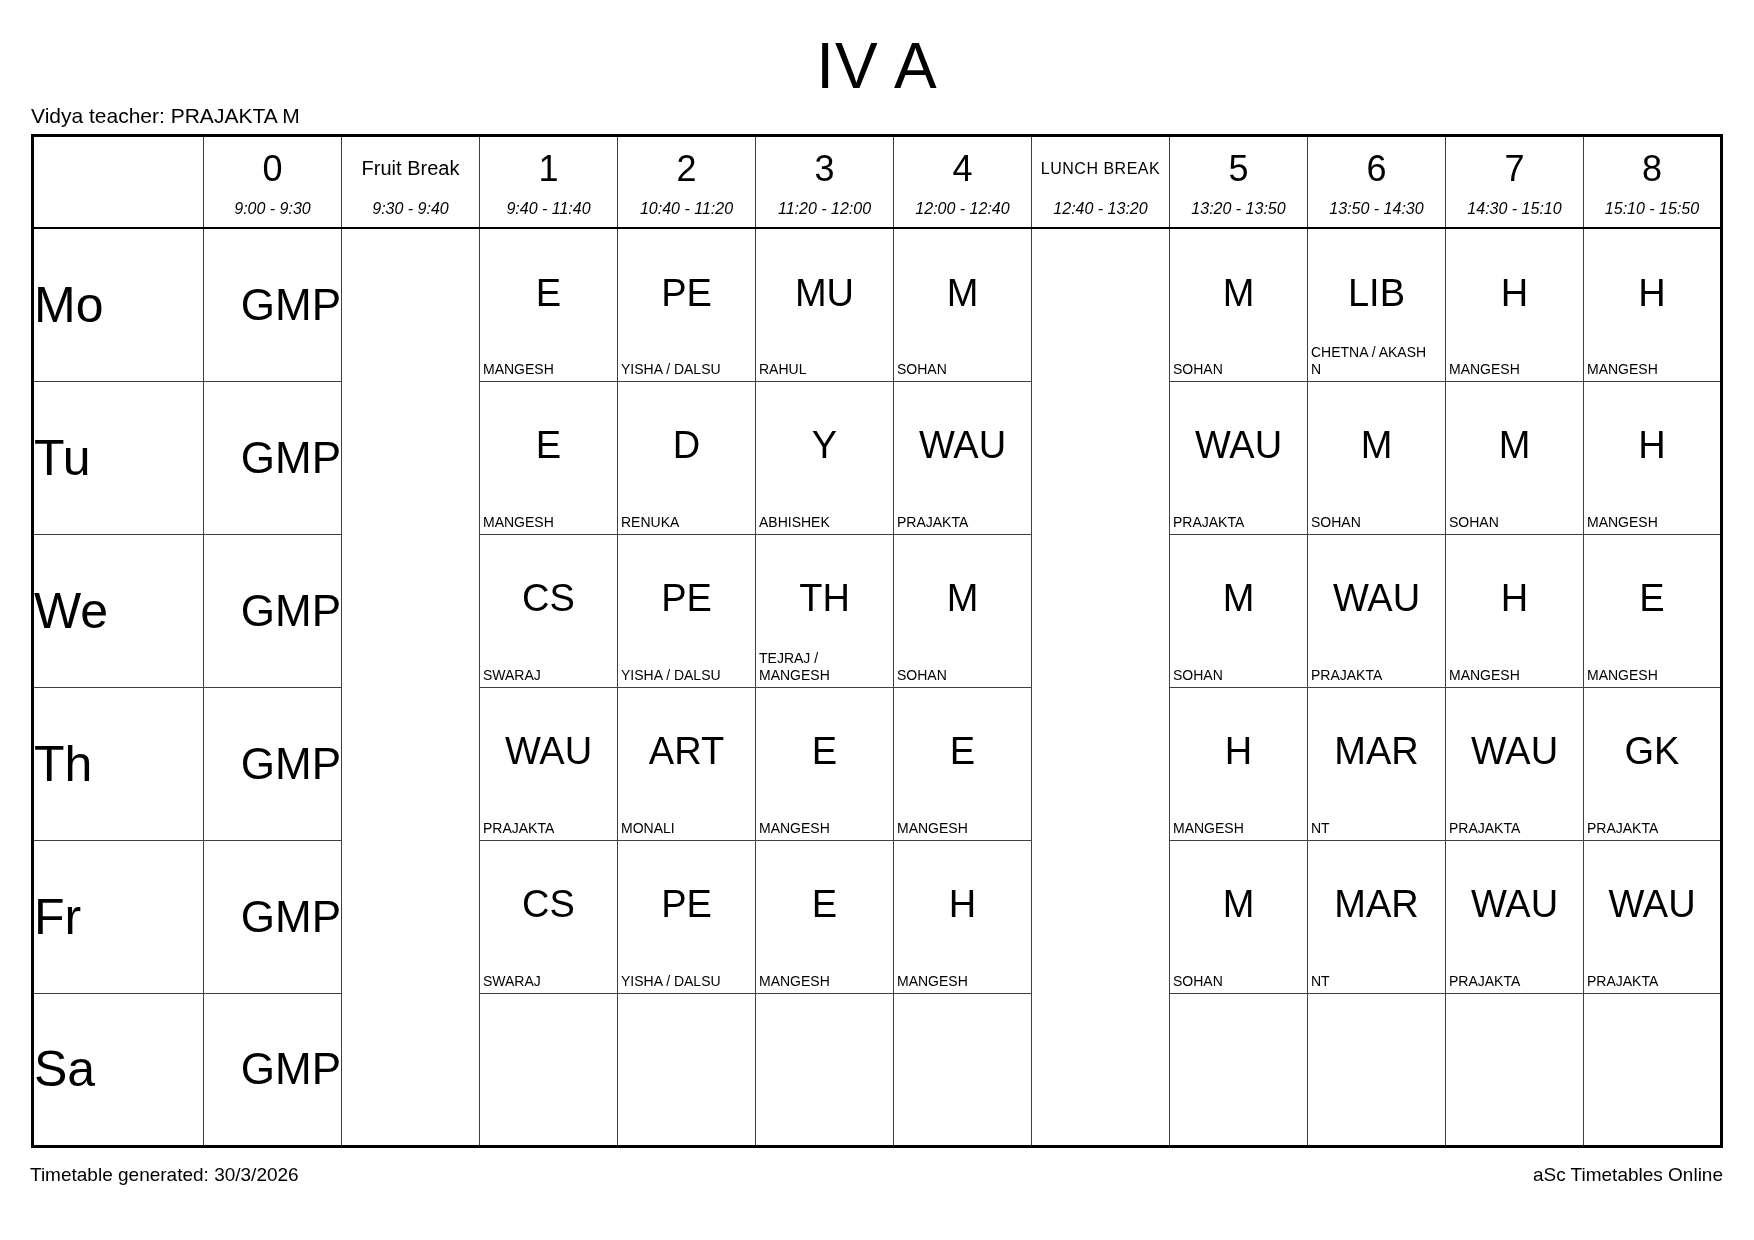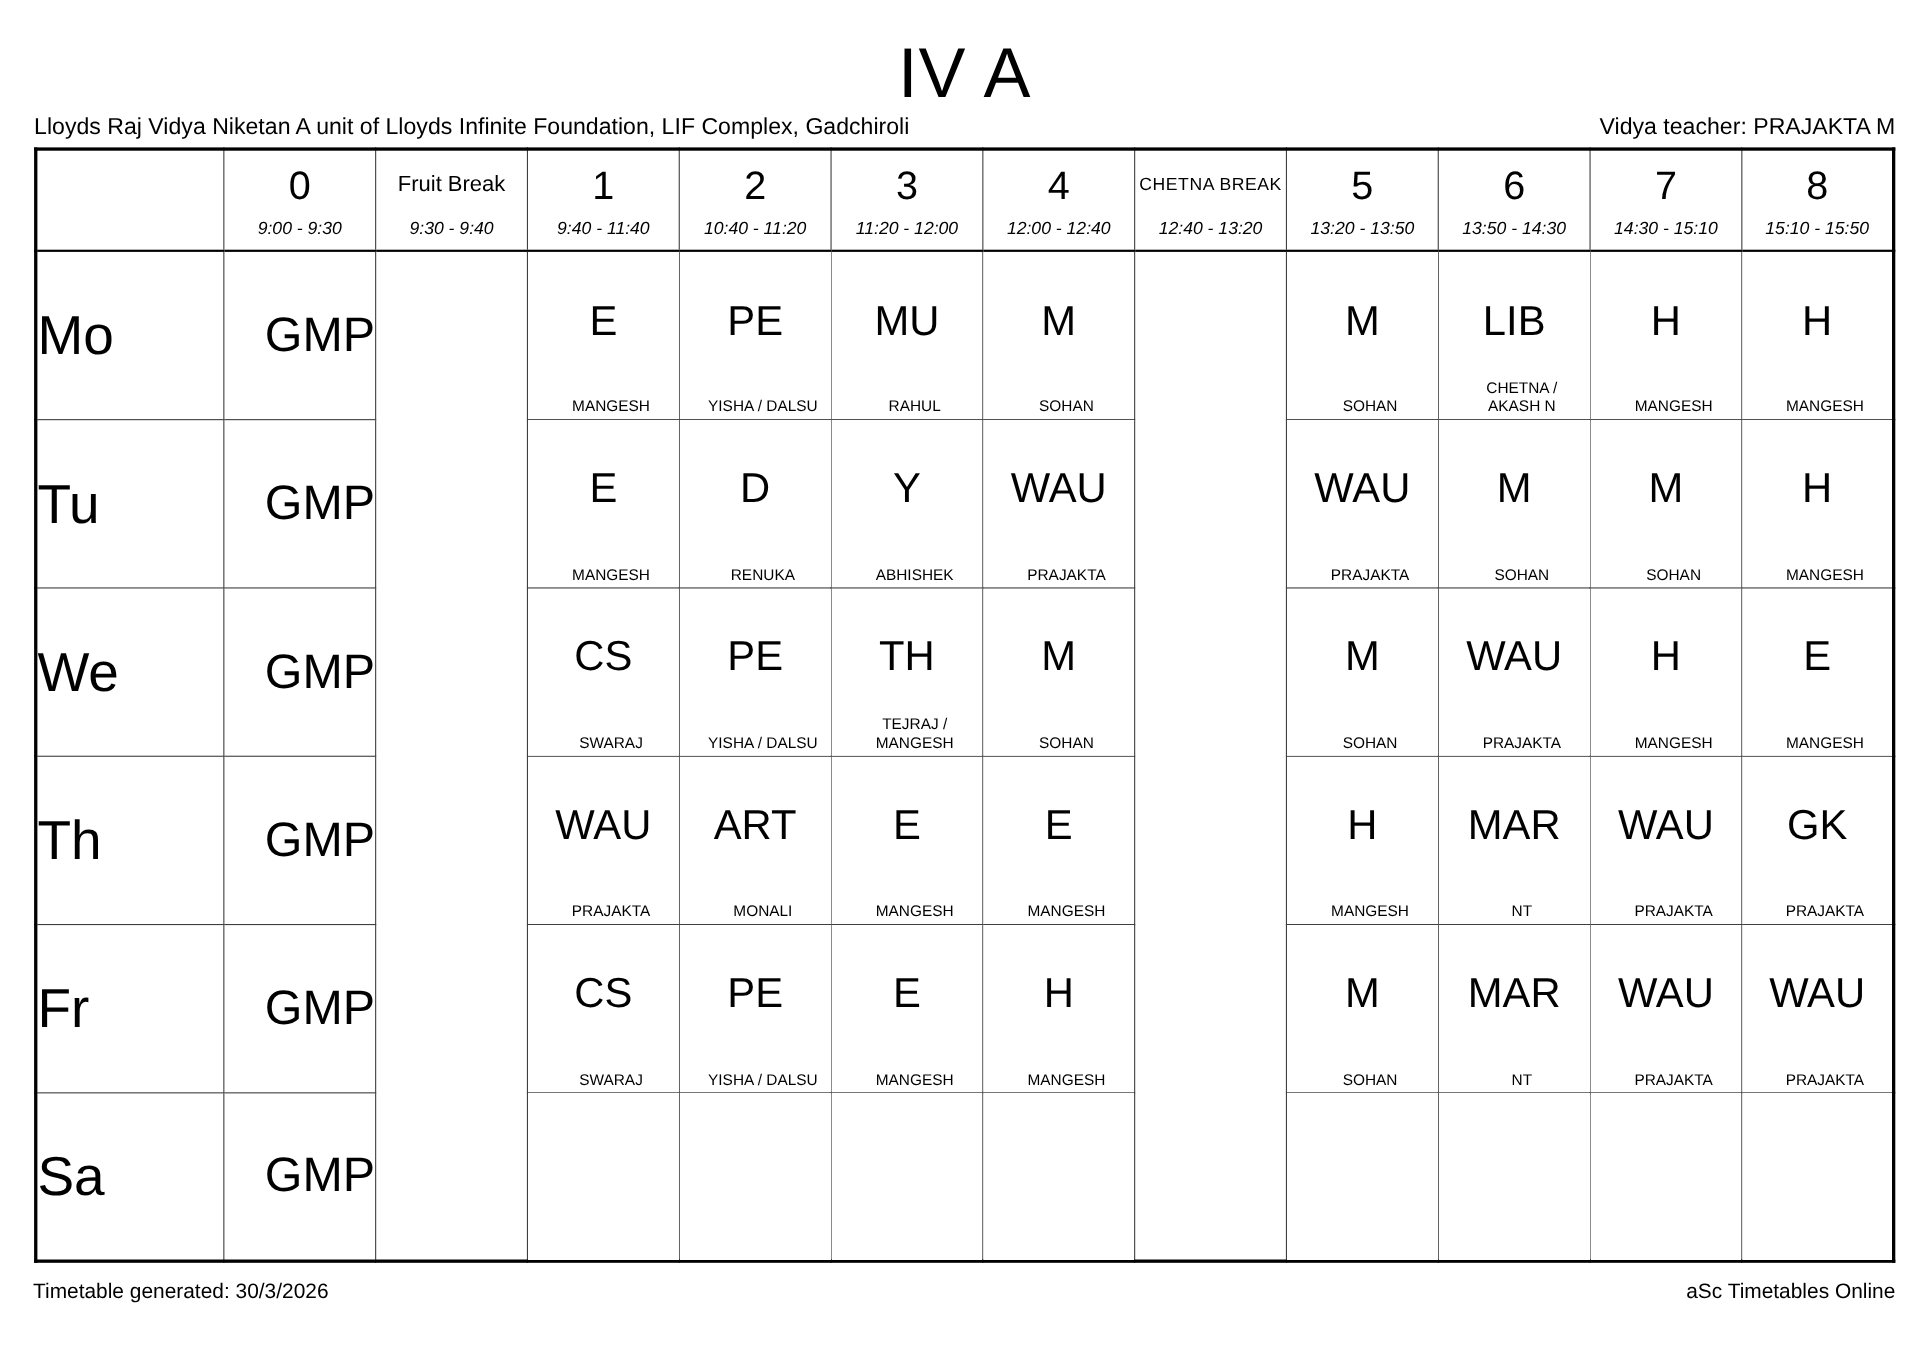--- a/index.html
+++ b/index.html
@@ -50,37 +50,36 @@
   .ptime { font-size:16px; text-align:center; padding-bottom:9px;font-style:italic; }
   td.daycell { font-size:50px; text-align:left; vertical-align:middle; }
   td.gmp { font-size:44px; text-align:right; vertical-align:middle; }
   td.lesson { position:relative; }
   td.lesson .subj {
     position:absolute; top:42%; left:0; right:0;
     transform:translateY(-50%);
     text-align:center; font-size:38px;
   }
   td.lesson .teach {
-    position:absolute; left:19px; right:5px; bottom:3px;
-    text-align:center; font-size:14px; line-height:1.2;
+    position:absolute; left:3px; right:5px; bottom:3px;
+    text-align:left; font-size:14px; line-height:1.2;
   }
   td.breakbody { background:#fff; }
   .footer {
     display:flex; justify-content:space-between;
     margin:16px 31px 0 30px;
     font-size:19px;
   }
 </style>
 </head>
 <body>
 
 <div class="title">IV A</div>
 
 <div class="subhead">
-  <span>Lloyds Raj Vidya Niketan A unit of Lloyds Infinite Foundation, LIF Complex, Gadchiroli</span>
   <span>Vidya teacher: PRAJAKTA M</span>
 </div>
 
 <table class="tt">
   <colgroup>
     <col style="width:171px">
     <col style="width:138px">
       <col style="width:138px">
       <col style="width:138px">
     <col style="width:138px">
@@ -127,21 +126,21 @@
           </div>
         </th>
     <th>
           <div class="phead-inner">
       <div class="pnum">4</div>
       <div class="ptime">12:00 - 12:40</div>
           </div>
         </th>
     <th>
           <div class="phead-inner">
-      <div class="pnum break-sm">CHETNA BREAK</div>
+      <div class="pnum break-sm">LUNCH BREAK</div>
       <div class="ptime">12:40 - 13:20</div>
           </div>
         </th>
     <th>
           <div class="phead-inner">
       <div class="pnum">5</div>
       <div class="ptime">13:20 - 13:50</div>
           </div>
         </th>
     <th>

